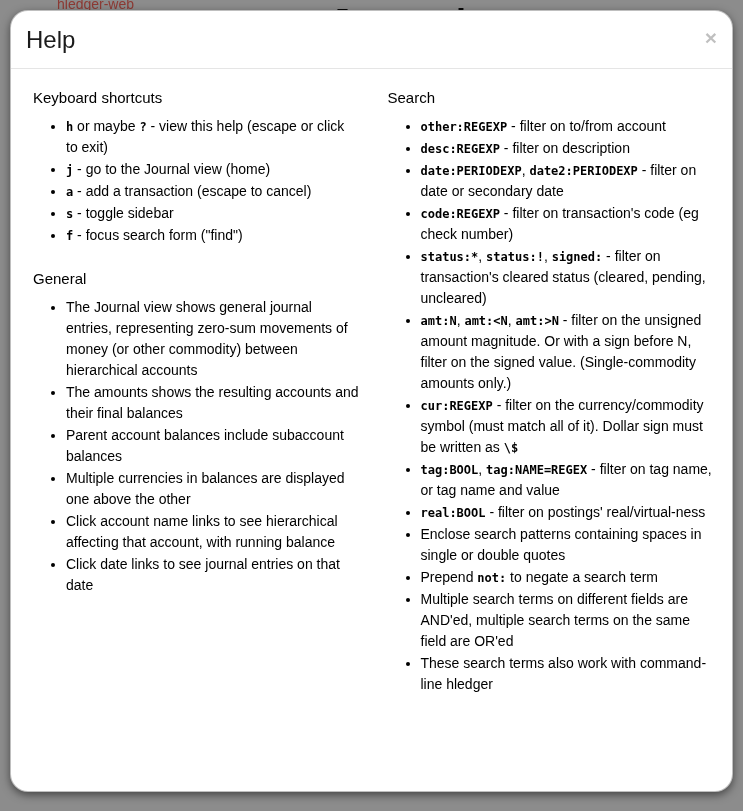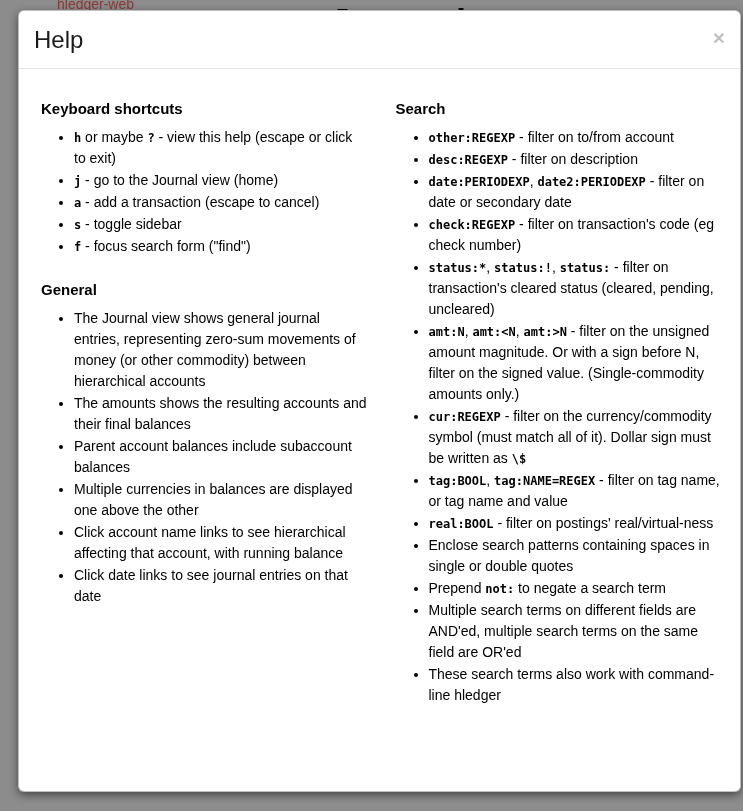--- a/index.html
+++ b/index.html
@@ -22,25 +22,25 @@
   }
   .partial-heading {
     position: absolute; left: 330px; top: 2px;
     font-size: 36px; font-weight: 700; color: #111;
     letter-spacing: 1px; white-space: nowrap;
   }
   .backdrop { position: absolute; inset: 0; background: rgba(0,0,0,0.45); }
 
   
   .modal-dialog {
-    position: absolute; left: 18px; top: 10px;
+    position: absolute; left: 10px; top: 10px;
     width: 723px; height: 782px;
     background: #ffffff;
     border: 1px solid rgba(0,0,0,0.25);
-    border-radius: 6px;
+    border-radius: 18px;
     box-shadow: 0 3px 9px rgba(0,0,0,0.5);
     overflow: hidden;
   }
   .modal-header {
     position: relative;
     padding: 14px 15px 13px;
     border-bottom: 1px solid #e5e5e5;
   }
   .modal-title {
     margin: 0;
@@ -53,22 +53,22 @@
     position: absolute; top: 16px; right: 15px;
     background: none; border: none; padding: 0;
     font-size: 21px; font-weight: bold; line-height: 1;
     color: #000; opacity: 0.25; cursor: pointer;
   }
   .modal-body { display: flex; padding: 20px 0 10px; }
   .column { width: 50%; padding: 0 12px 0 22px; }
   .column.right { padding: 0 18px 0 16px; }
 
   .section-heading {
-    font-size: 15px; font-weight: bold; color: #000;
-    margin: 11px 0 10px;
+    font-size: 15px; font-weight: normal; color: #000;
+    margin: 0 0 10px;
   }
   .help-list {
     margin: 0 0 24px;
     padding-left: 33px;
     font-size: 14px;
     line-height: 1.5;
     color: #000;
     list-style-type: disc;
   }
   .help-list li { margin: 0 0 1px; }
@@ -113,22 +113,22 @@
           <li>Click account name links to see hierarchical affecting that account, with running balance</li>
           <li>Click date links to see journal entries on that date</li>
         </ul>
       </div>
     <div class="column right">
         <h4 class="section-heading">Search</h4>
         <ul class="help-list">
           <li><code>other:REGEXP</code> - filter on to/from account</li>
           <li><code>desc:REGEXP</code> - filter on description</li>
           <li><code>date:PERIODEXP</code>, <code>date2:PERIODEXP</code> - filter on date or secondary date</li>
-          <li><code>check:REGEXP</code> - filter on transaction's code (eg check number)</li>
-          <li><code>status:*</code>, <code>status:!</code>, <code>status:</code> - filter on transaction's cleared status (cleared, pending, uncleared)</li>
+          <li><code>code:REGEXP</code> - filter on transaction's code (eg check number)</li>
+          <li><code>status:*</code>, <code>status:!</code>, <code>signed:</code> - filter on transaction's cleared status (cleared, pending, uncleared)</li>
           <li><code>amt:N</code>, <code>amt:&lt;N</code>, <code>amt:&gt;N</code> - filter on the unsigned amount magnitude. Or with a sign before N, filter on the signed value. (Single-commodity amounts only.)</li>
           <li><code>cur:REGEXP</code> - filter on the currency/commodity symbol (must match all of it). Dollar sign must be written as <code>\$</code></li>
           <li><code>tag:BOOL</code>, <code>tag:NAME=REGEX</code> - filter on tag name, or tag name and value</li>
           <li><code>real:BOOL</code> - filter on postings' real/virtual-ness</li>
           <li>Enclose search patterns containing spaces in single or double quotes</li>
           <li>Prepend <code>not:</code> to negate a search term</li>
           <li>Multiple search terms on different fields are AND'ed, multiple search terms on the same field are OR'ed</li>
           <li>These search terms also work with command-line hledger</li>
         </ul>
       </div>

